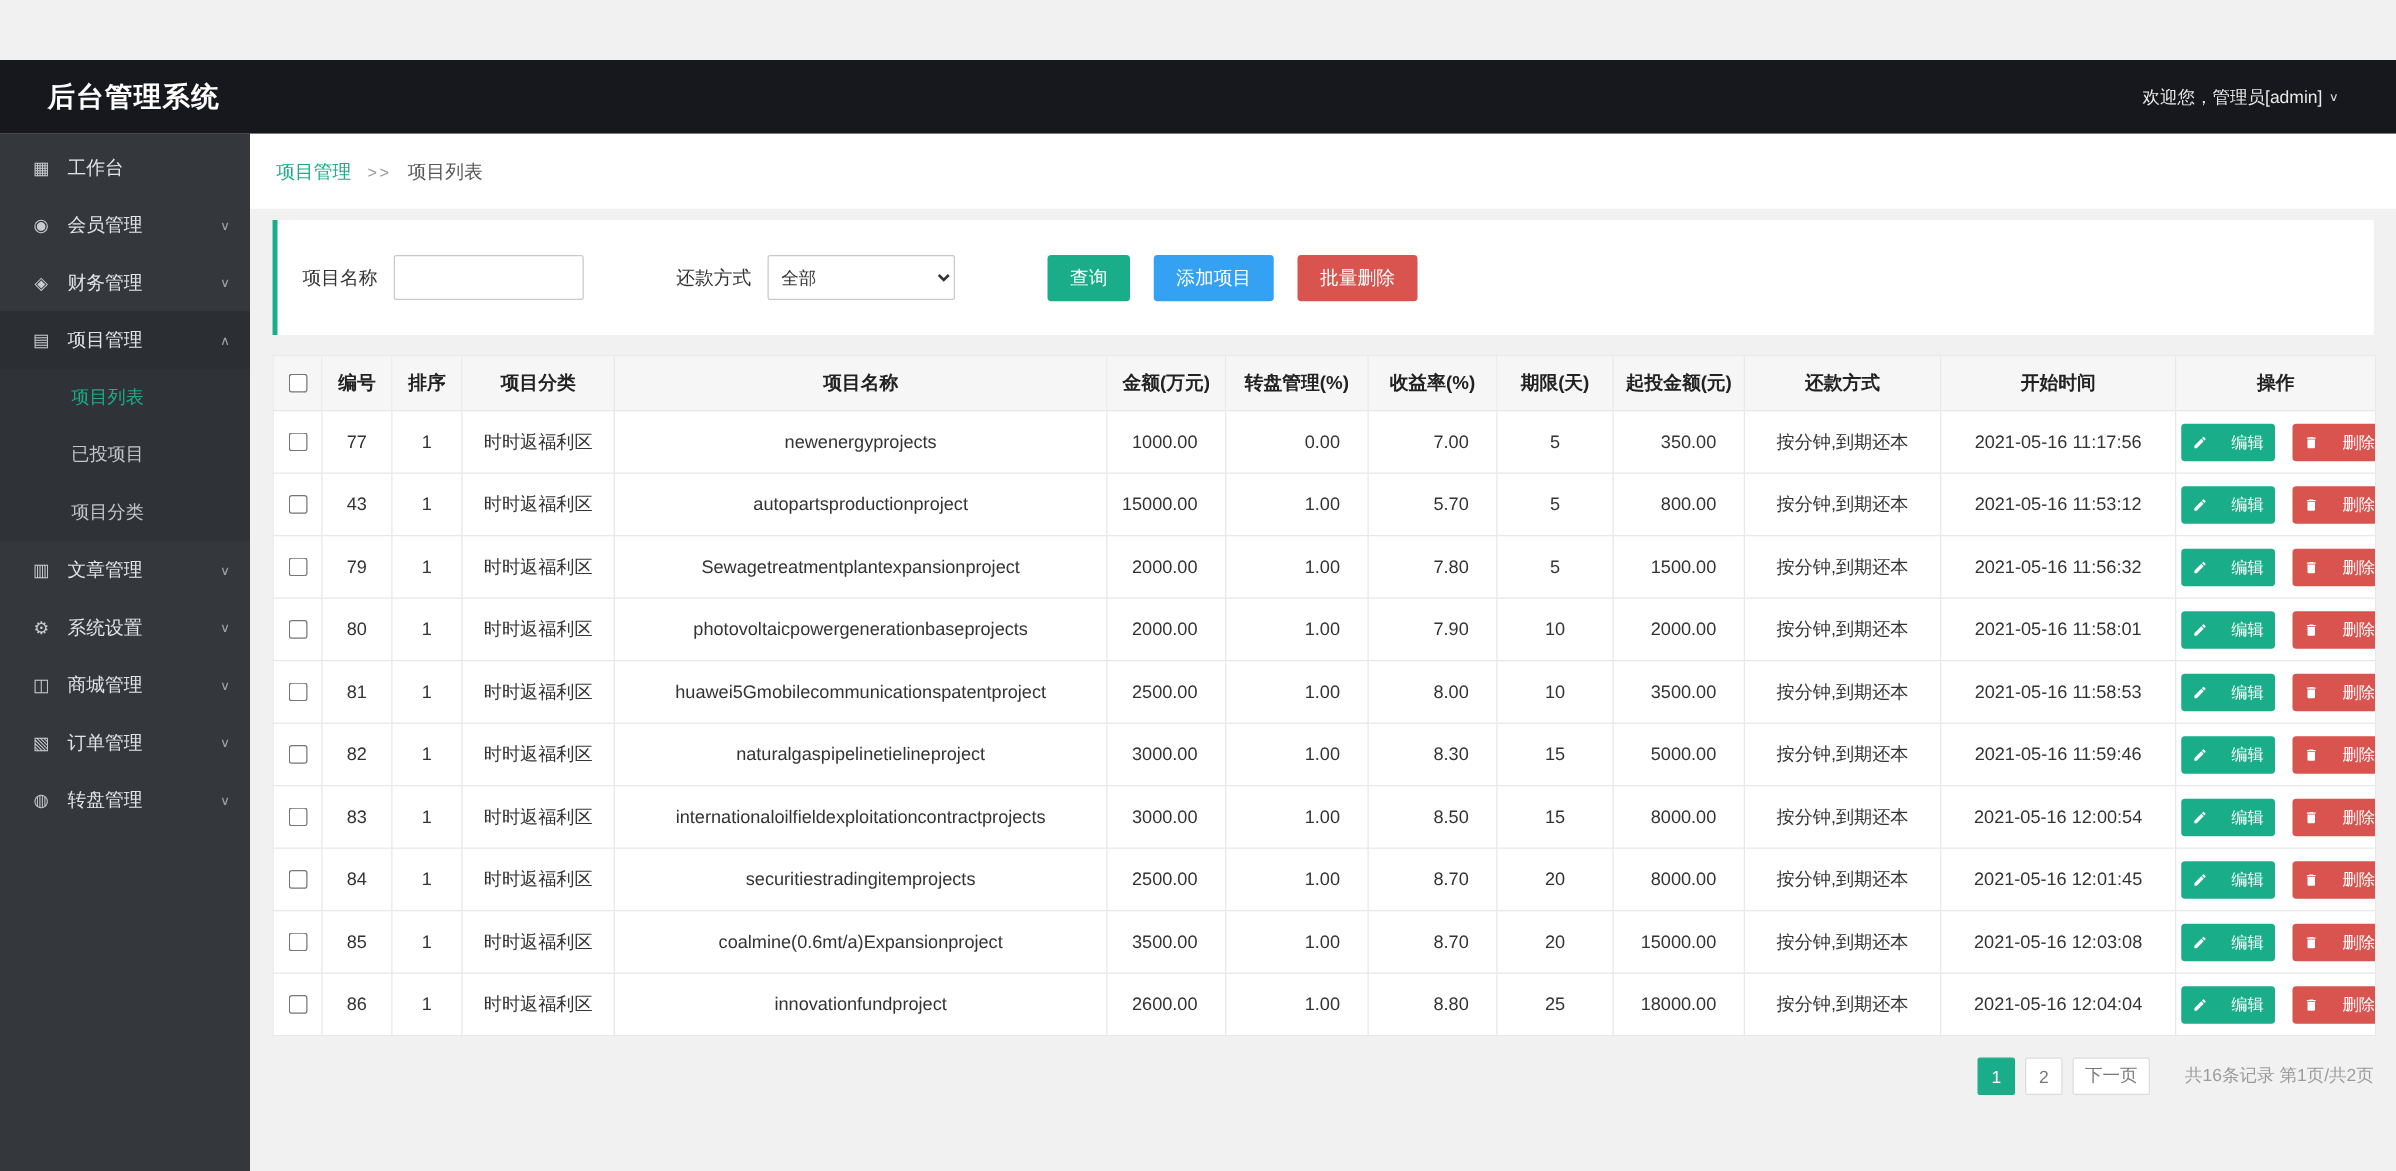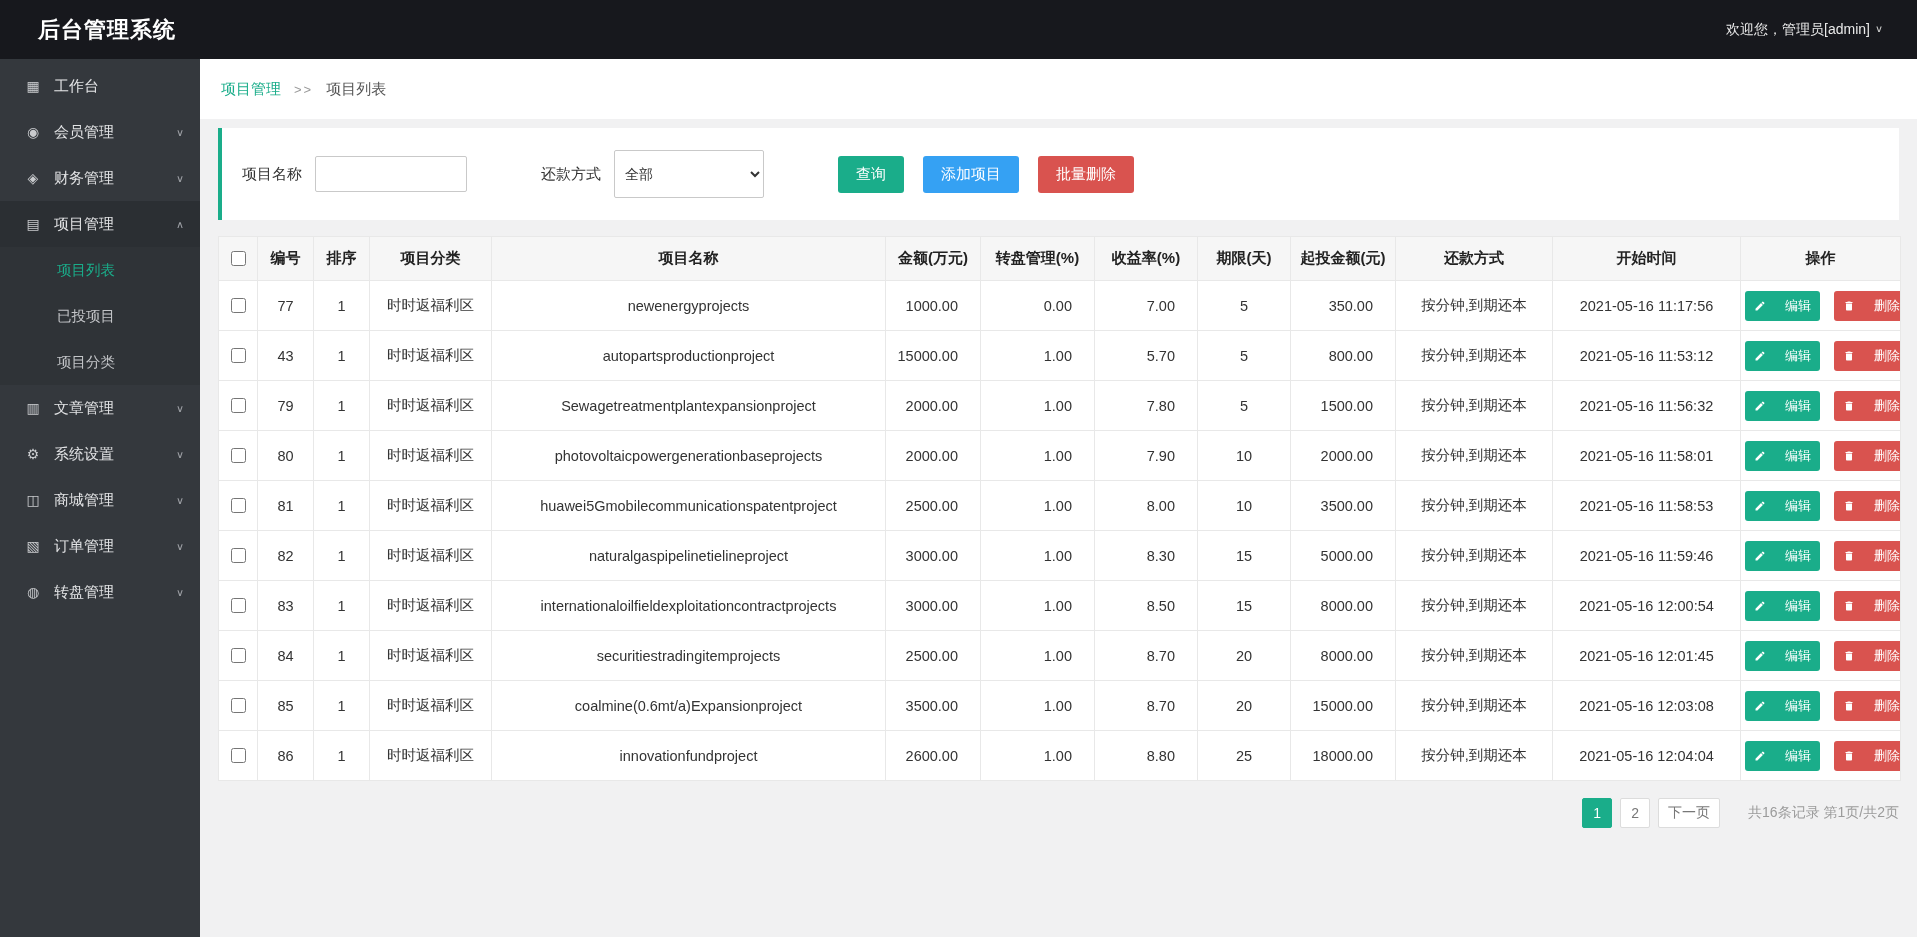--- a/index.html
+++ b/index.html
@@ -2,21 +2,21 @@
 <html style="--accent-teal: #1aad8a; --accent-blue: #35a1f3; --accent-red: #d9534f; --topbar-bg: #17181d; --sidebar-bg: #34383d;"><head>
 <meta charset="utf-8">
 <style>
   html,body{margin:0;padding:0;}
   body{
     width:1917px;height:937px;overflow:hidden;
     background:#f1f1f2;
     font-family:"Liberation Sans","DejaVu Sans",sans-serif;
   }
   
-  .topbar{height:59px;background:var(--topbar-bg,#17181d);display:flex;align-items:center;justify-content:space-between;padding:0 34px 0 38px;}
+  .topbar{height:59px;background:var(--topbar-bg,#17181d);display:flex;align-items:center;justify-content:space-between;padding:0 46px 0 38px;margin-top:48px;}
   .topbar-title{color:#ffffff;font-size:22px;font-weight:700;letter-spacing:1px;}
   .topbar-user{color:#e9e9e9;font-size:14px;cursor:pointer;display:flex;align-items:center;gap:5px;}
   .topbar-user .chev{font-size:11px;color:#cfcfcf;transform:scaleY(.85);}
   
   .layout{display:flex;height:878px;}
   .sidebar{width:200px;flex:0 0 200px;background:var(--sidebar-bg,#34383d);padding-top:4px;overflow:hidden;}
   .side-item{height:46px;display:flex;align-items:center;padding:0 16px 0 22px;color:#e2e3e5;font-size:15px;cursor:pointer;}
   .side-item.expanded{background:#2b2f33;}
   .side-icon{width:22px;margin-right:10px;font-size:14px;color:#c9cbce;text-align:center;flex:0 0 22px;}
   .side-label{flex:1;}
@@ -26,21 +26,21 @@
   .content{flex:1 1 auto;min-width:0;}
   
   .breadcrumb{height:60px;background:#ffffff;display:flex;align-items:center;gap:13px;padding:0 21px;font-size:15px;}
   .crumb-link{color:var(--accent-teal,#1aad8a);cursor:pointer;text-decoration:none;}
   .crumb-sep{color:#999;font-size:13px;letter-spacing:2px;}
   .crumb-cur{color:#555;}
   
   .filter-card{margin:9px 18px 0;background:#ffffff;border-left:4px solid var(--accent-teal,#1aad8a);height:92px;display:flex;align-items:center;padding:0 20px;}
   .filter-label{font-size:15px;color:#333;margin-right:13px;white-space:nowrap;}
   .text-input{width:152px;height:36px;border:1px solid #c9c9c9;border-radius:2px;padding:0 8px;font-size:14px;color:#333;outline:none;box-sizing:border-box;}
-  .select-input{width:150px;height:48px;border:1px solid #c9c9c9;border-radius:2px;font-size:14px;color:#333;background:#fff;padding:0 6px;outline:none;box-sizing:border-box;}
+  .select-input{width:150px;height:36px;border:1px solid #c9c9c9;border-radius:2px;font-size:14px;color:#333;background:#fff;padding:0 6px;outline:none;box-sizing:border-box;}
   .spacer-lg{flex:0 0 74px;}
   .btn-lg{height:37px;padding:0 18px;border:none;border-radius:3px;color:#fff;font-size:15px;cursor:pointer;margin-right:19px;white-space:nowrap;}
   .btn-search{background:var(--accent-teal,#1aad8a);}
   .btn-add{background:var(--accent-blue,#35a1f3);}
   .btn-batch{background:var(--accent-red,#d9534f);}
   
   .table-wrap{margin:16px 18px 0;}
   table{width:100%;border-collapse:collapse;table-layout:fixed;background:#ffffff;}
   th,td{border:1px solid #e8e8e8;box-sizing:border-box;}
   th{height:44px;background:#f6f6f6;font-size:15px;font-weight:700;color:#222;text-align:center;padding:0 2px;white-space:nowrap;overflow:hidden;}

